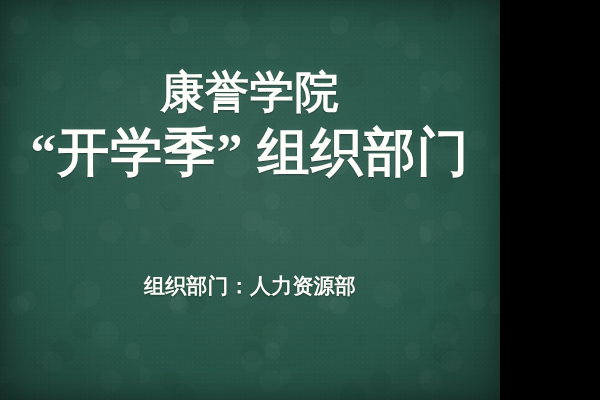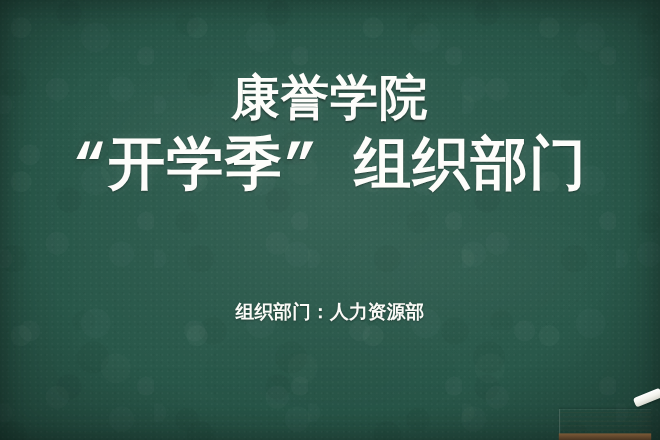--- a/index.html
+++ b/index.html
@@ -4,24 +4,24 @@
 <title>Chalkboard Slide</title>
 <style>
   html, body {
     margin: 0;
     padding: 0;
     background: #000;
   }
 
   #slide {
     position: relative;
-    width: 600px;
+    width: 500px;
     height: 400px;
     overflow: hidden;
-    font-family: Liberation Mono, monospace;
+    font-family: Liberation Serif, serif;
     -webkit-font-smoothing: antialiased;
   }
 
   
   .board-base {
     position: absolute;
     inset: 0;
     background: #29584a;
   }
 
@@ -121,21 +121,21 @@
   .title-line-1 { font-size: 44px; line-height: 58px; }
   .title-line-2 { font-size: 52px; line-height: 62px; }
 
   .subtitle {
     position: absolute;
     left: 0;
     right: 0;
     top: 272px;
     text-align: center;
     color: #fbfbf7;
-    font-size: 17px;
+    font-size: 21px;
     font-weight: 700;
     letter-spacing: .01em;
     white-space: nowrap;
     text-shadow: 0 1px 2px rgba(0,0,0,.35);
   }
 
   
   .ledge {
     position: absolute;
     left: 508px;

